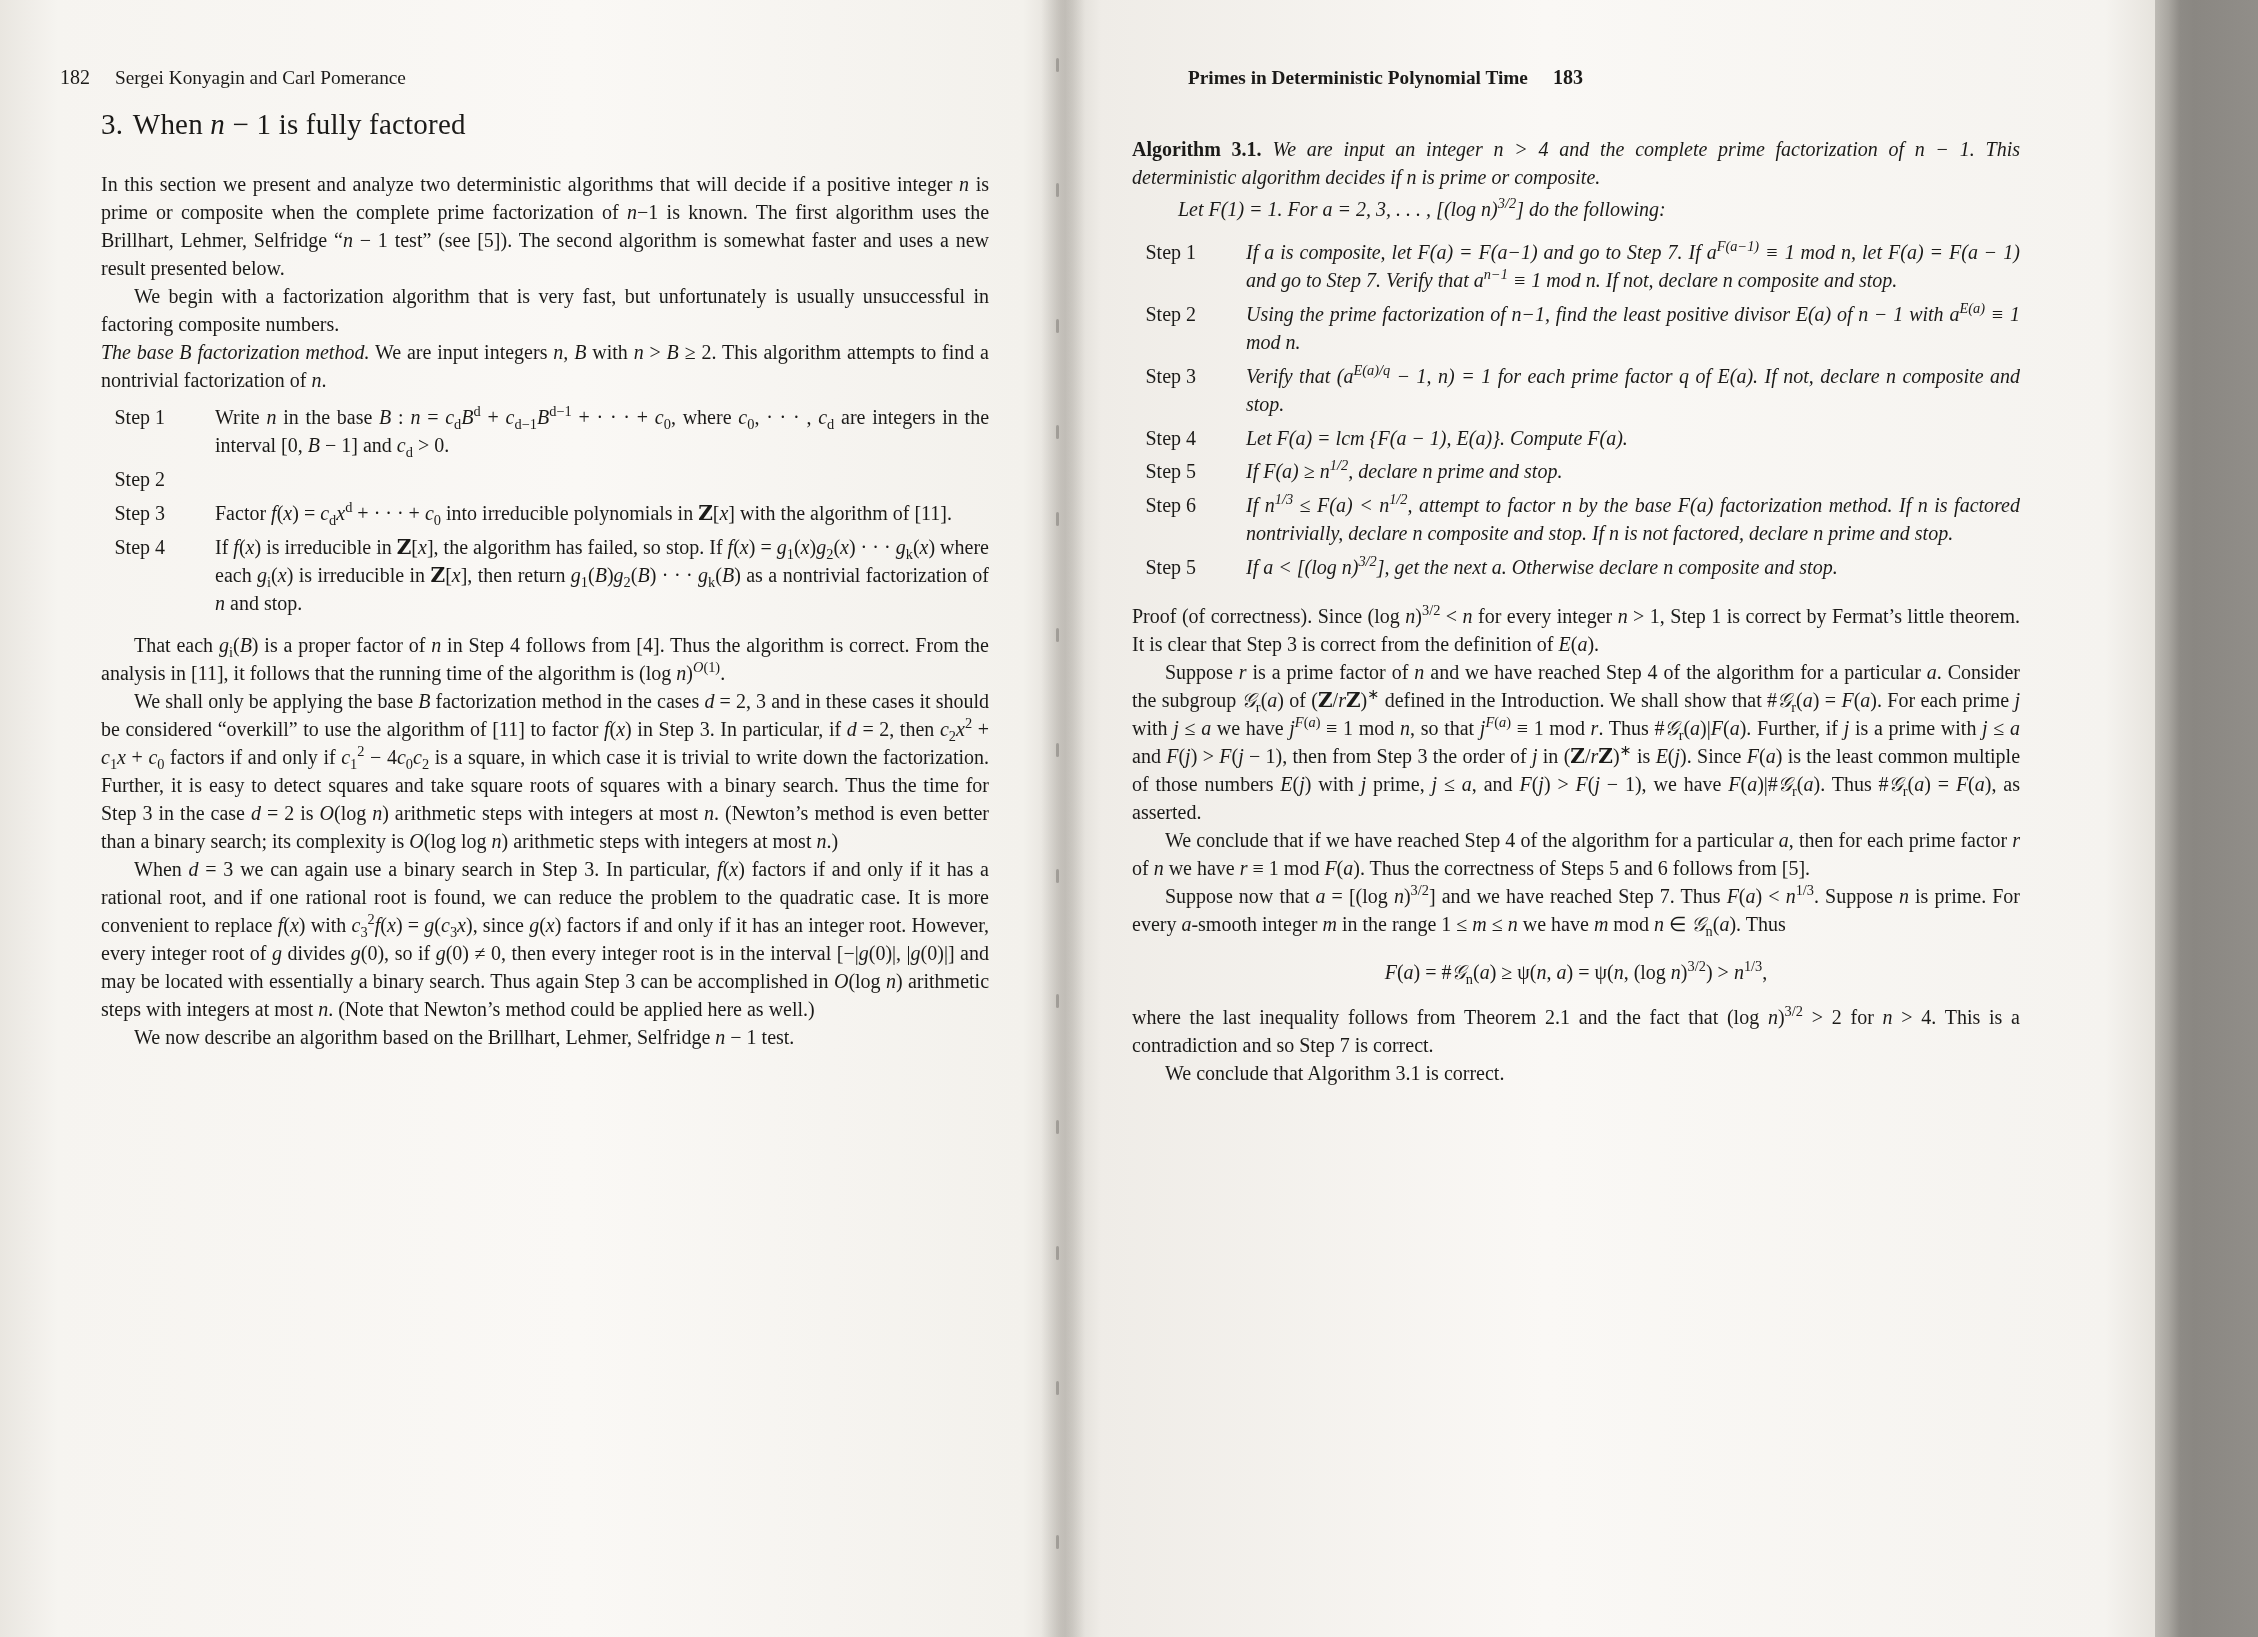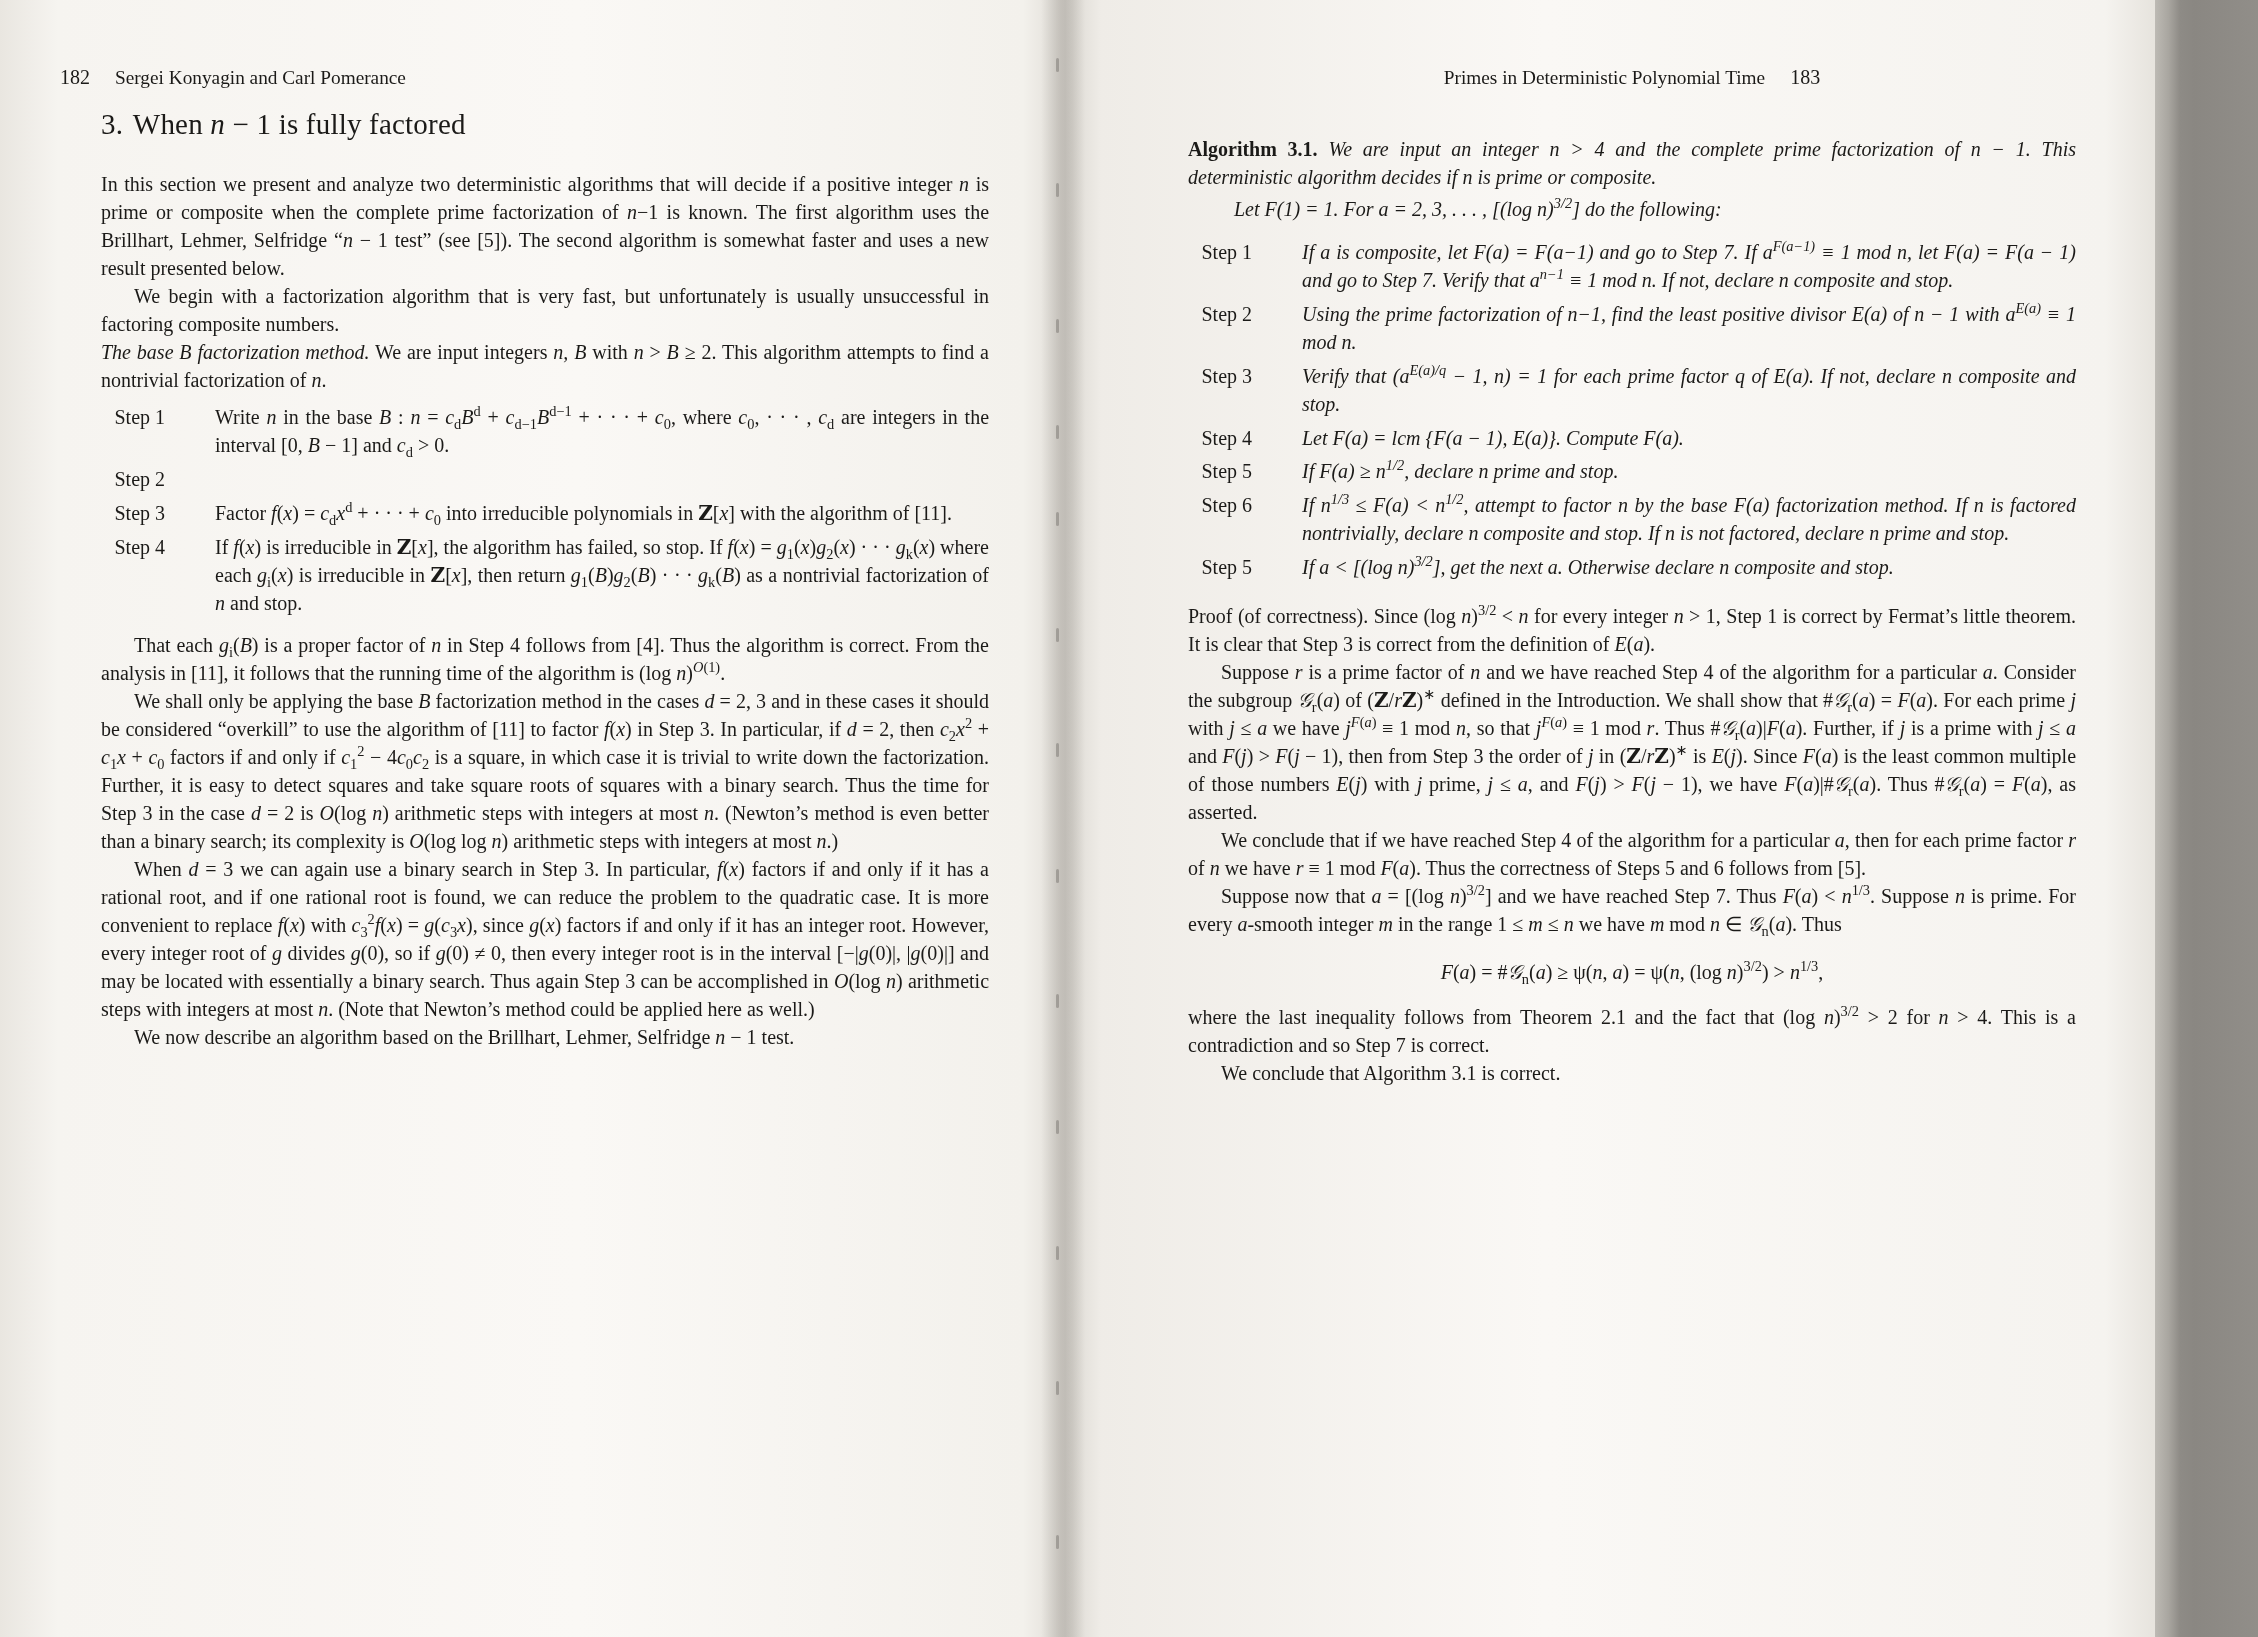--- a/index.html
+++ b/index.html
@@ -66,31 +66,31 @@
   }
 
   .col {
     position: absolute;
     top: 0;
     font-size: 20px;
     line-height: 1.40;
     color: #1b1a18;
   }
   .col-left { left: 60px; width: 888px; margin-left: 41px; }
-  .col-right { left: 1188px; width: 888px; }
+  .col-right { left: 1132px; width: 888px; }
 
   .runhead {
     position: absolute;
     top: 66px;
     font-size: 19.3px;
     color: #1b1a18;
     white-space: nowrap;
   }
   .runhead-left { left: 60px; }
-  .runhead-right { left: 1188px; width: 888px; text-align: center; }
+  .runhead-right { left: 1188px; width: 888px; text-align: left; font-weight: bold; }
   .folio {
     font-size: 20px;
   }
   .folio-left { margin-right: 25px; }
   .folio-right { margin-left: 25px; }
 
   h2.section-title {
     font-size: 29px;
     font-weight: normal;
     margin: 0 0 25px 0;

